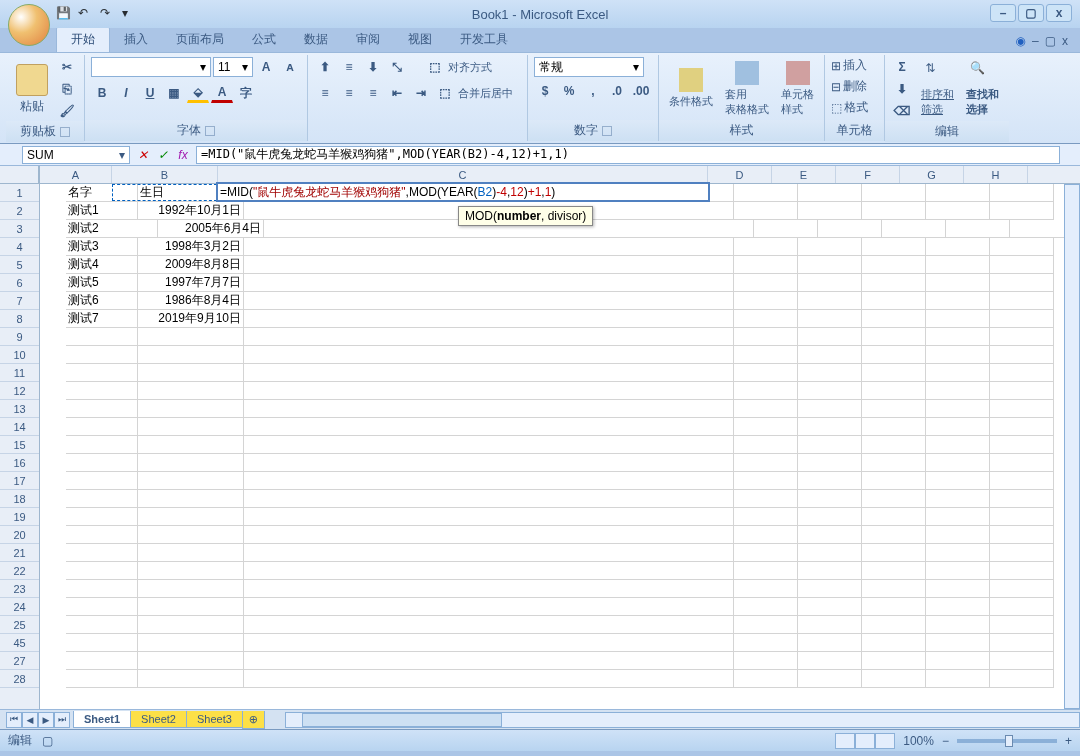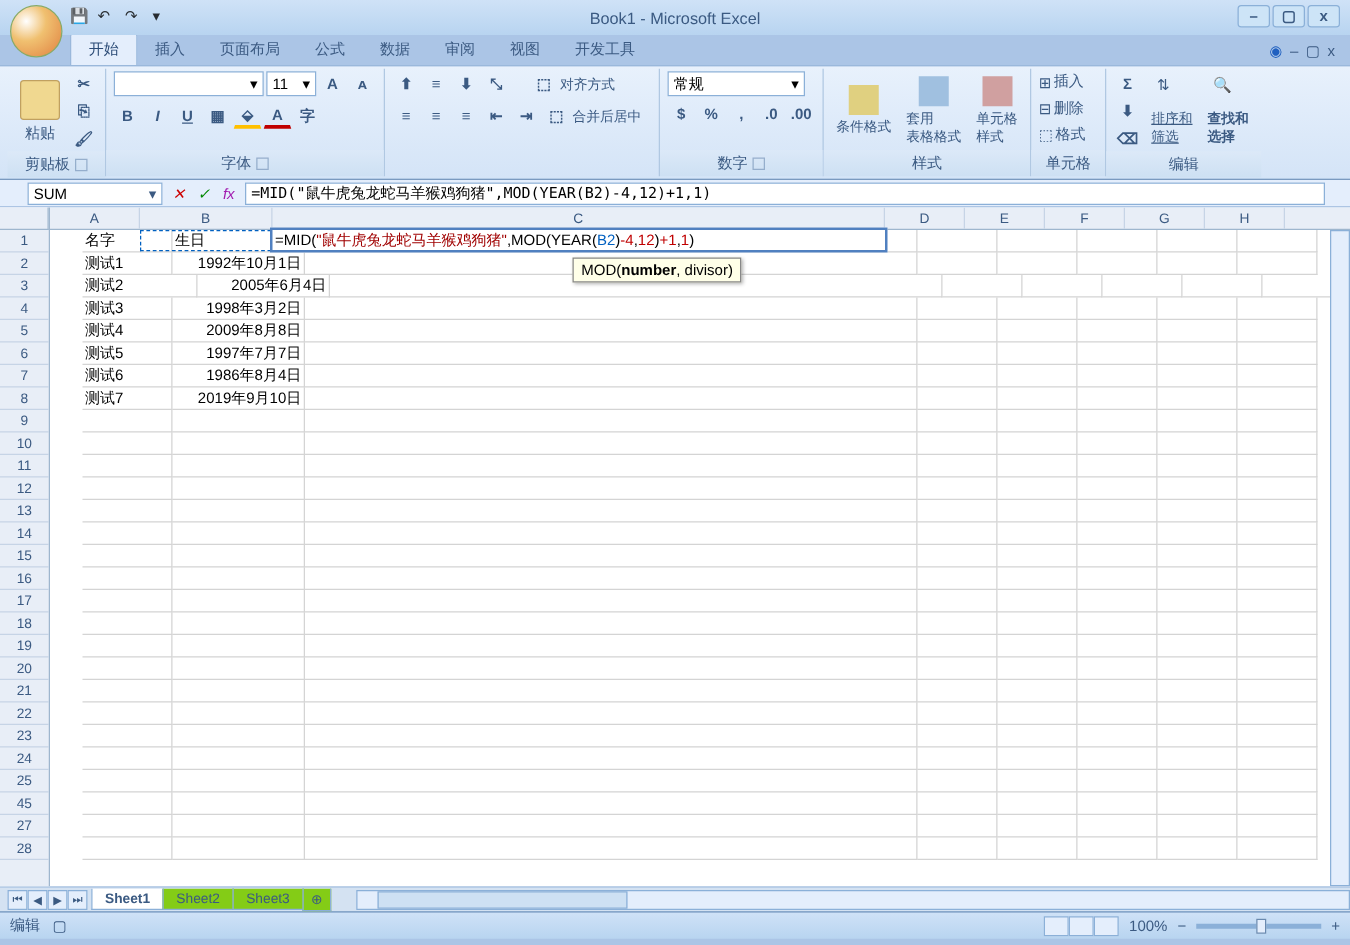--- a/index.html
+++ b/index.html
@@ -47,21 +47,21 @@
 .edit-cell span.str{color:#a00000;}
 .edit-cell span.ref{color:#0060c0;}
 .edit-cell span.num{color:#c00000;}
 .edit-cell span.eq{color:#000;}
 .tooltip{position:absolute;background:#ffffe8;border:1px solid #888;padding:2px 6px;font-size:11px;box-shadow:1px 1px 3px rgba(0,0,0,.3);}
 .tooltip b{font-weight:bold;}
 .b2-outline{position:absolute;border:1px dashed #0060c0;pointer-events:none;}
 .sheet-tabs{height:20px;background:#d4e2f2;display:flex;align-items:center;border-top:1px solid #9ab8db;}
 .tab-nav{display:flex;gap:0;margin-left:6px;}
 .tab-nav-btn{width:16px;height:16px;border:1px solid #8bb0d8;background:#e4eefc;display:flex;align-items:center;justify-content:center;font-size:9px;color:#3b5a82;}
-.stab{padding:2px 10px;background:#84cc16;border:1px solid #8bb0d8;border-top:none;color:#3b5a82;font-size:11px;margin-left:-1px;}
+.stab{padding:2px 10px;background:#fde047;border:1px solid #8bb0d8;border-top:none;color:#3b5a82;font-size:11px;margin-left:-1px;}
 .stab.active{background:#fff;font-weight:bold;}
 .hscroll{flex:1;margin-left:20px;height:16px;background:#e4eefc;border:1px solid #8bb0d8;position:relative;}
 .hscroll-thumb{position:absolute;left:16px;width:200px;height:100%;background:#cde0f3;border:1px solid #8bb0d8;}
 .vscroll{position:absolute;right:0;top:18px;width:16px;bottom:0;background:#e4eefc;border:1px solid #8bb0d8;}
 .statusbar{height:22px;background:linear-gradient(#cfe2f7,#b8d4f0);border-top:1px solid #7a9ac0;display:flex;align-items:center;padding:0 8px;color:#3b5a82;font-size:11px;}
 .status-right{margin-left:auto;display:flex;align-items:center;gap:8px;}
 .view-btns{display:flex;}
 .view-btn{width:20px;height:16px;border:1px solid #8bb0d8;background:#e4eefc;}
 .zoom-slider{width:100px;height:4px;background:#8bb0d8;position:relative;}
 .zoom-thumb{position:absolute;left:48px;top:-4px;width:8px;height:12px;background:#e4eefc;border:1px solid #6a8ab0;}

